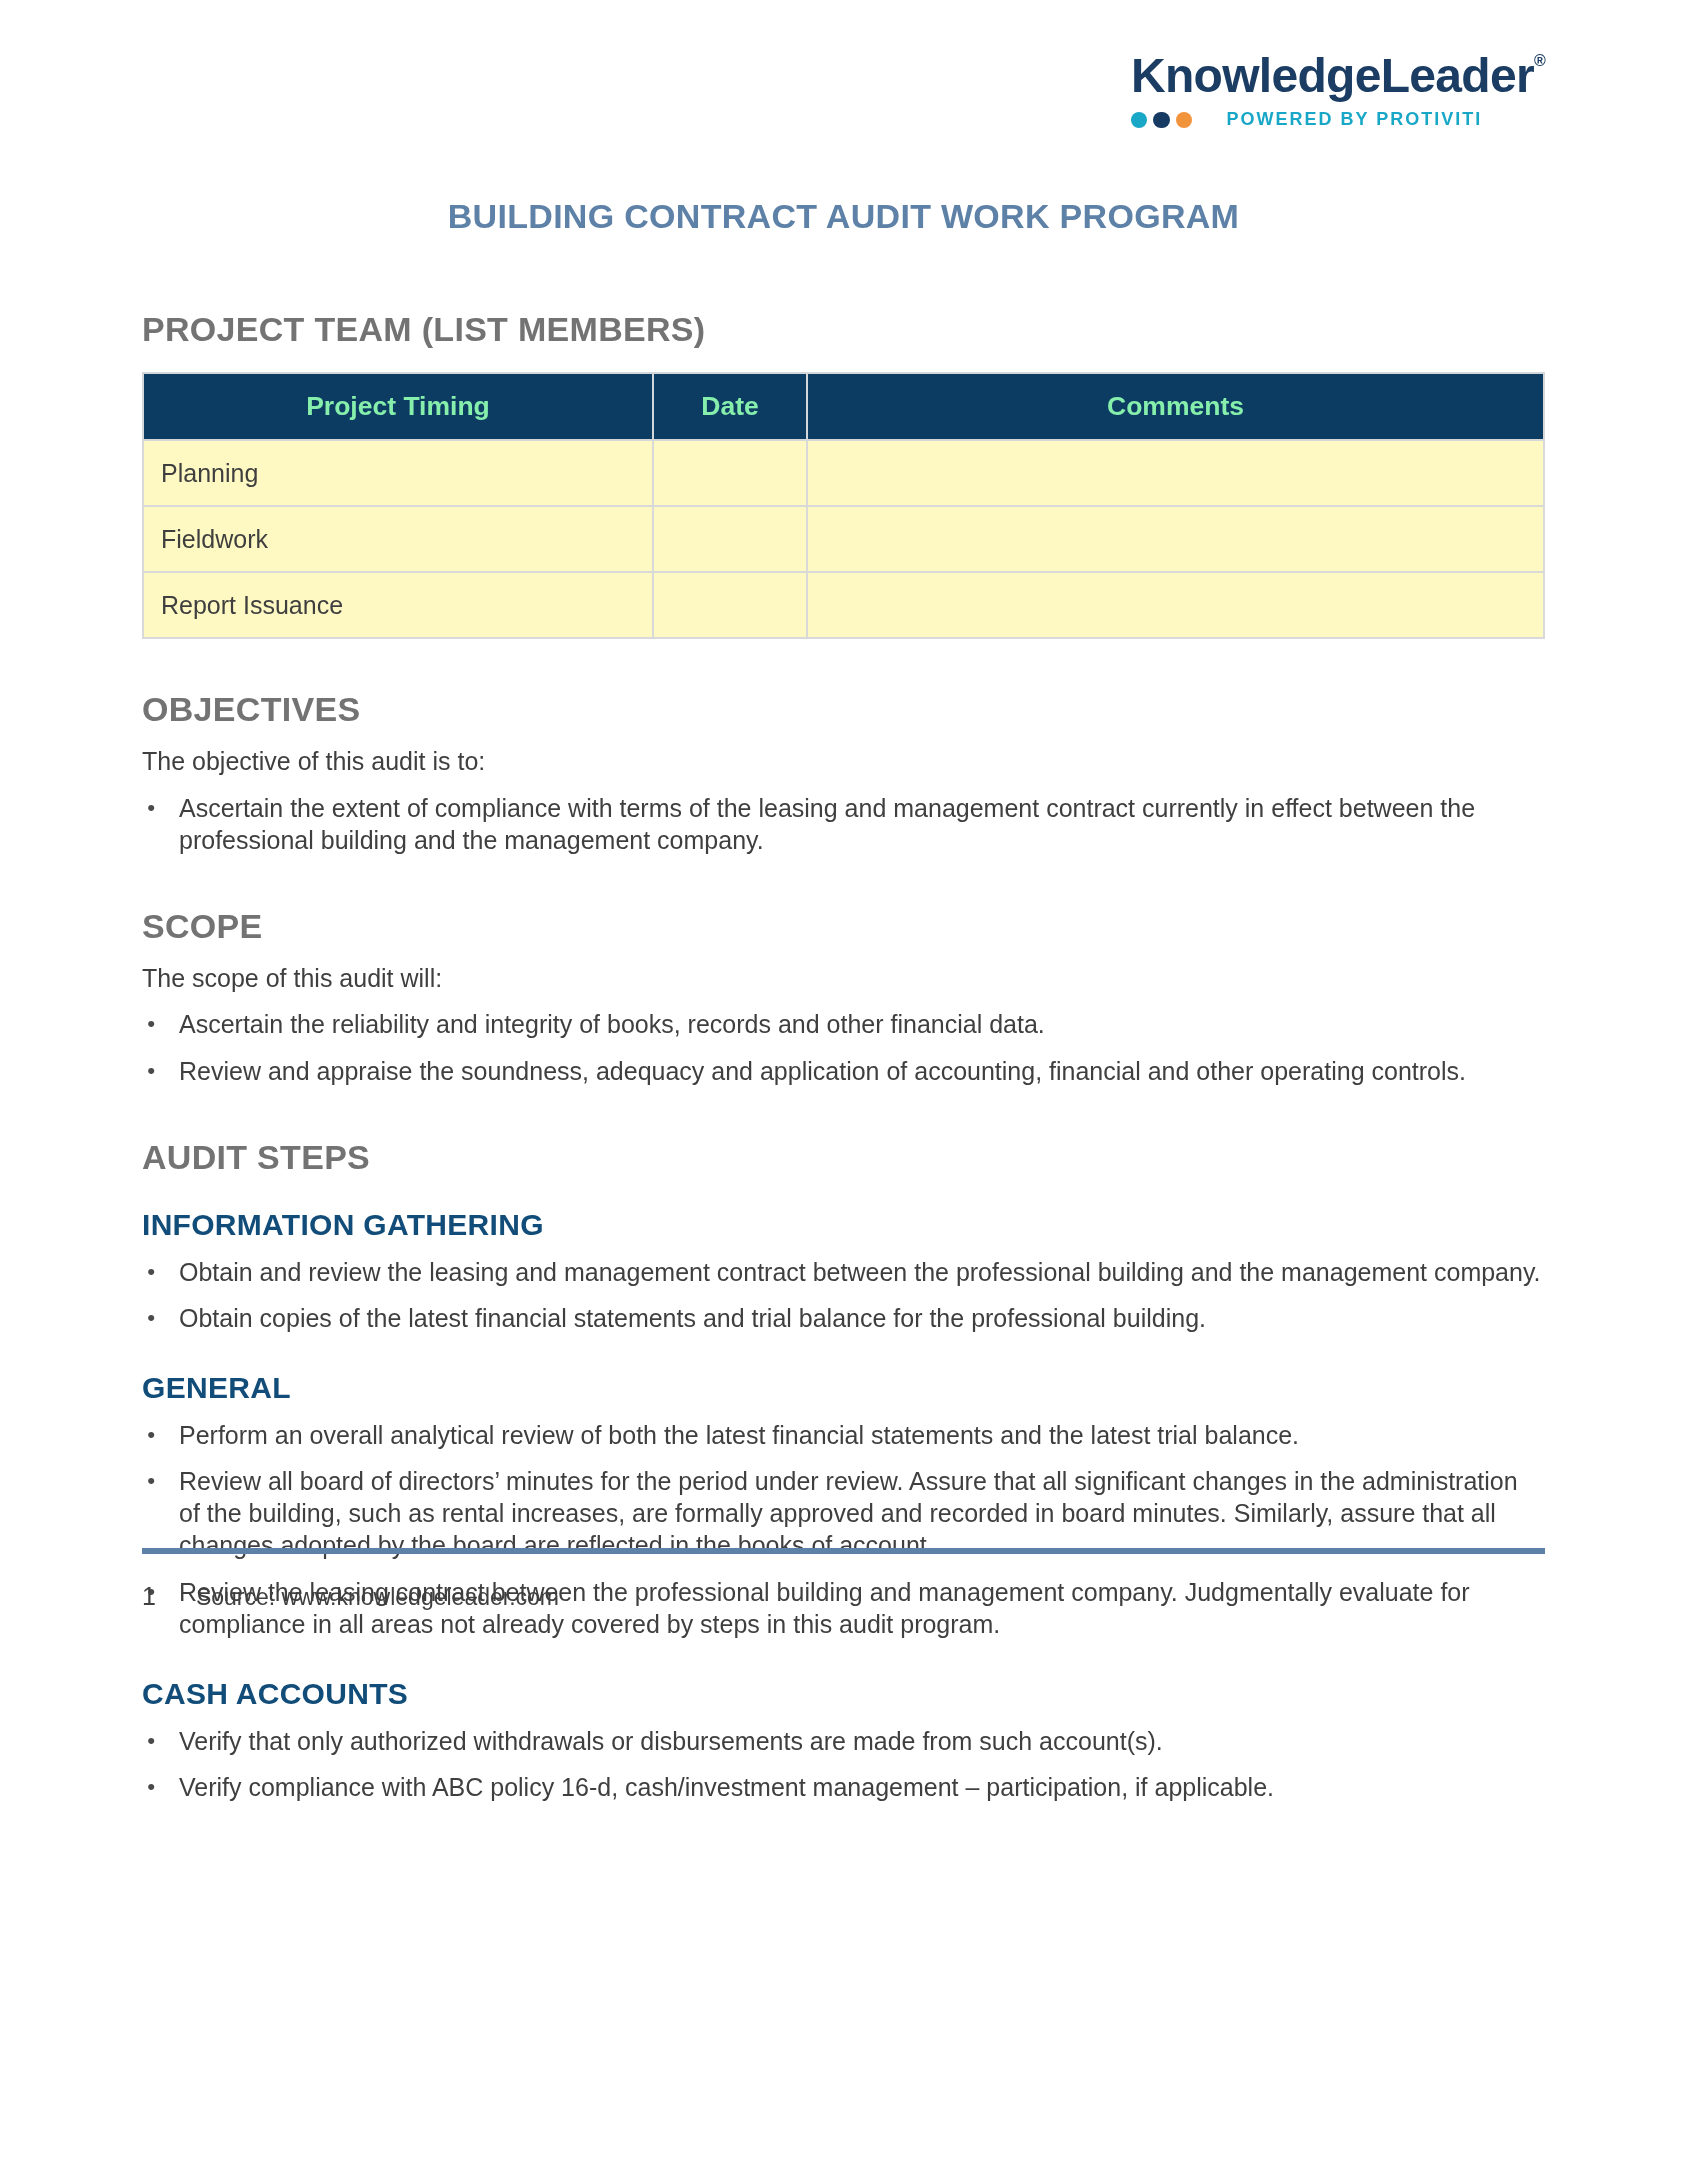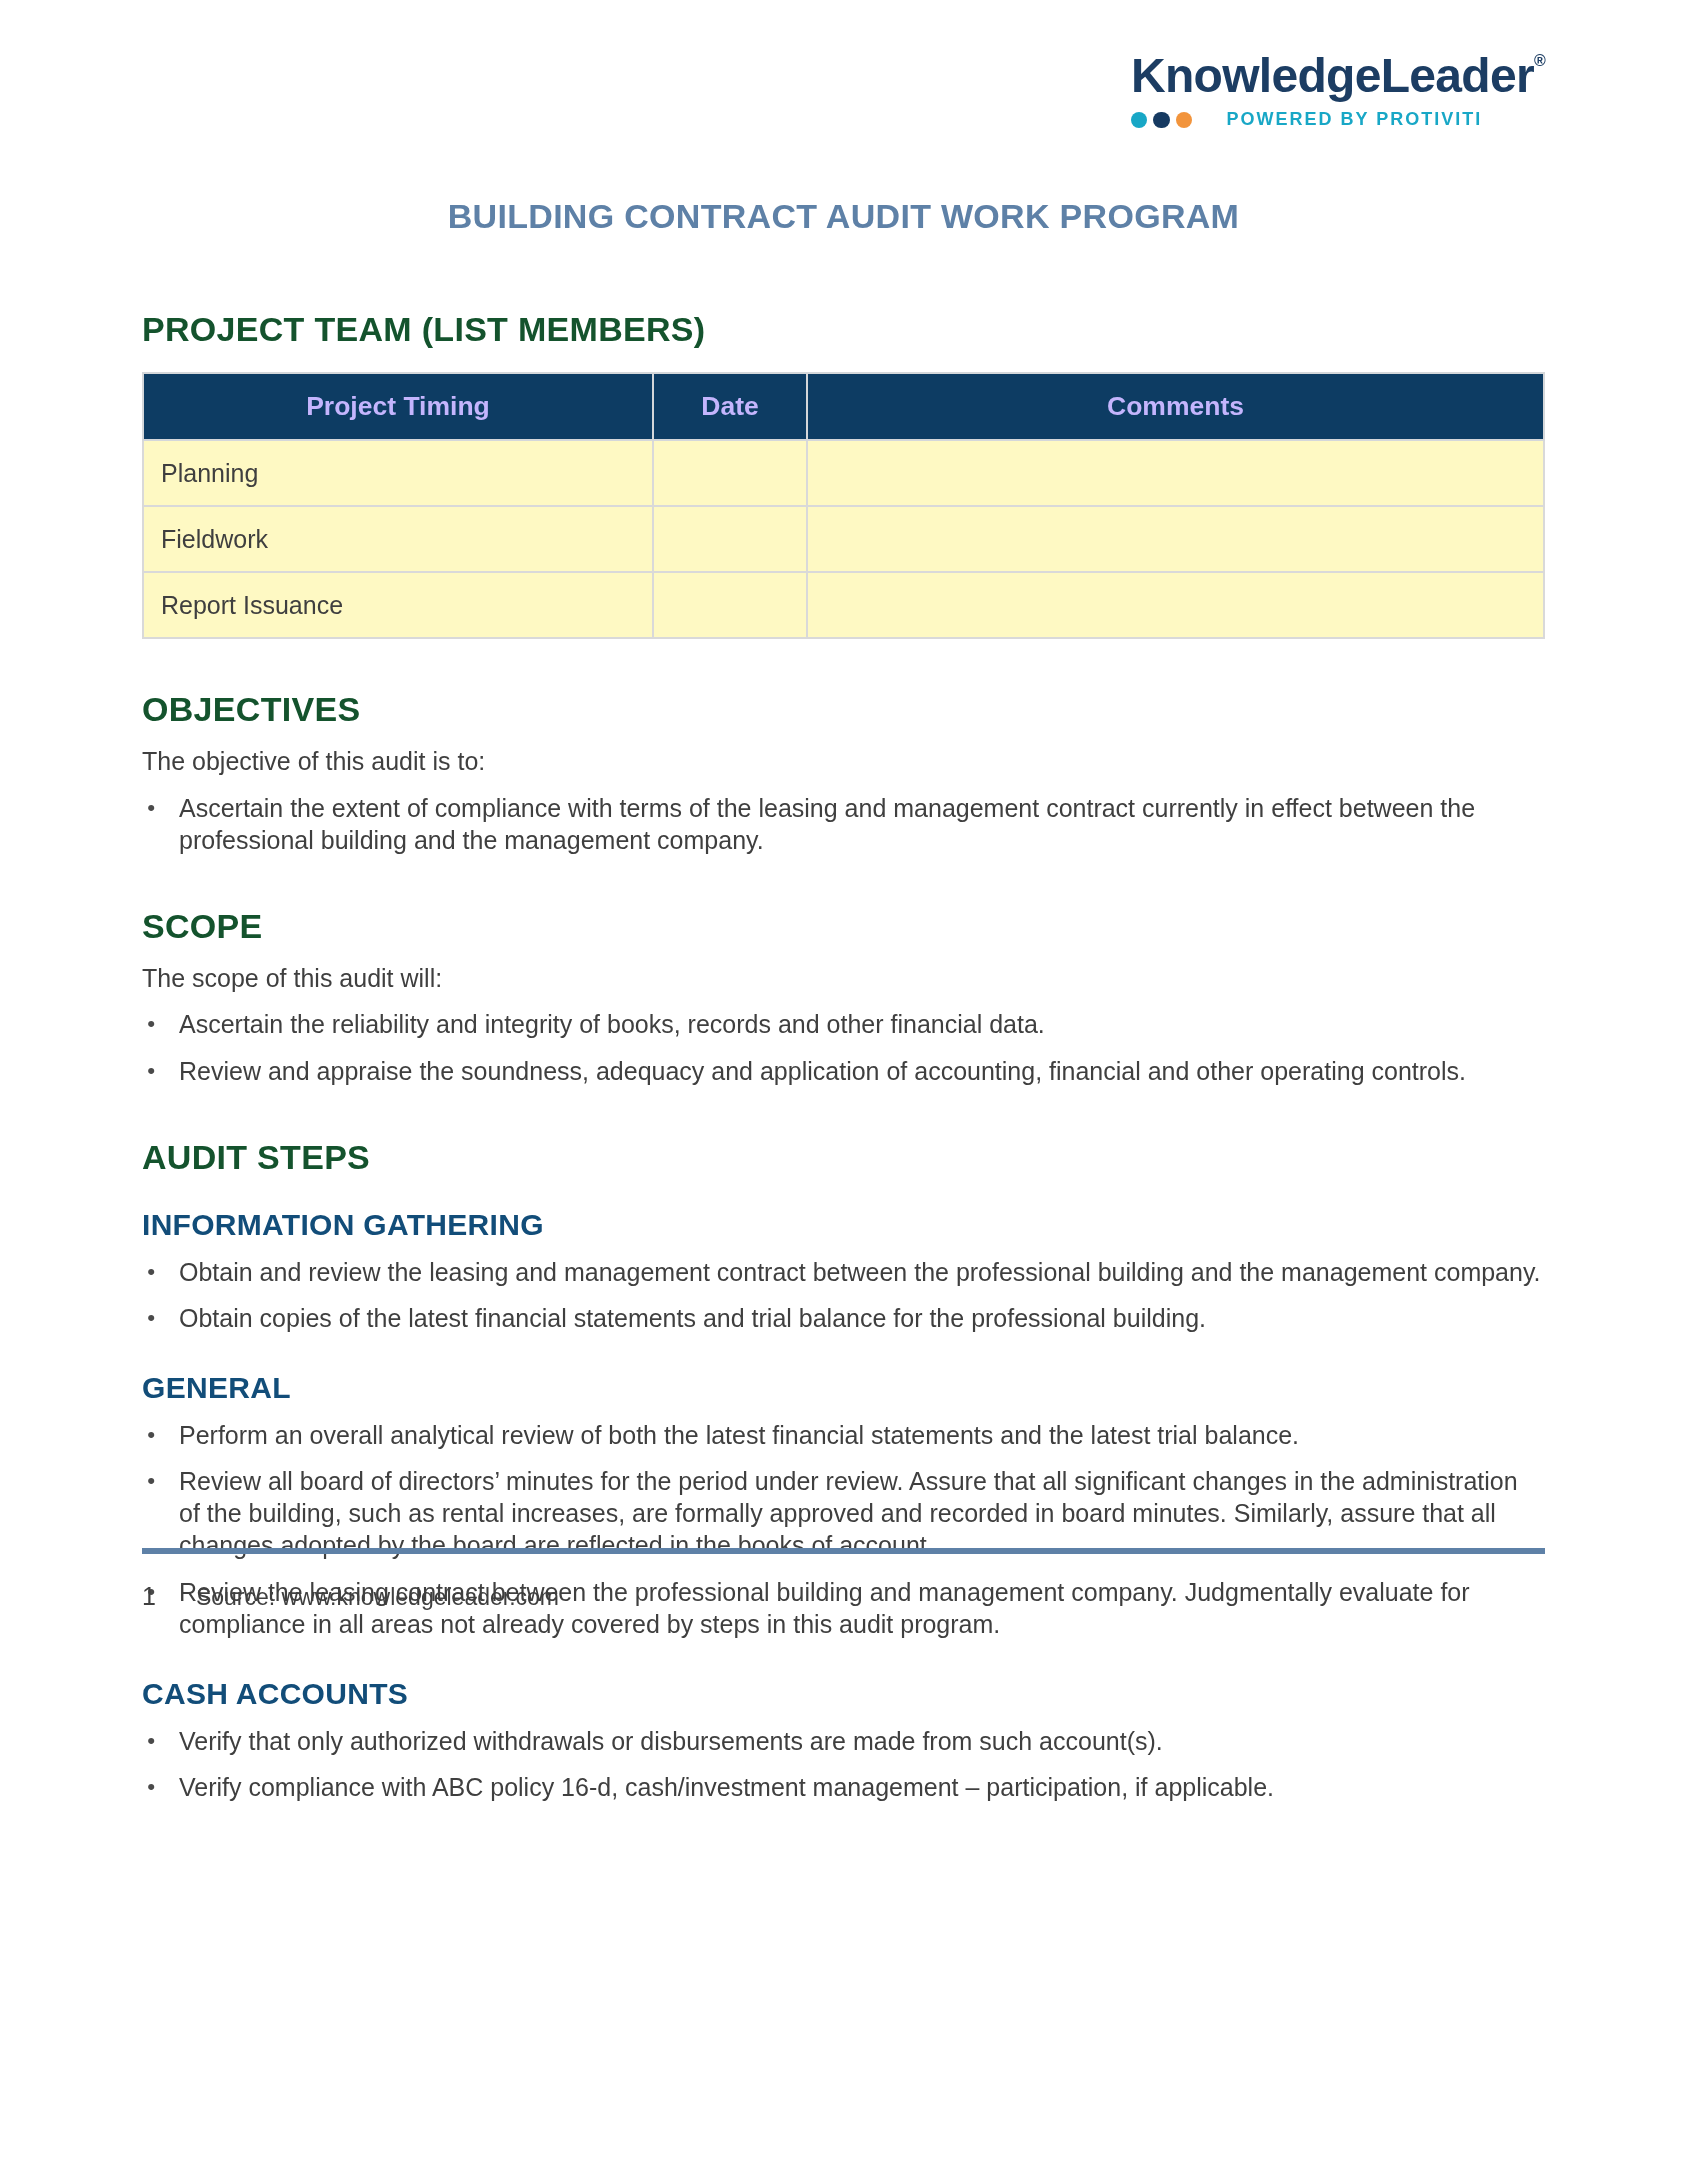--- a/index.html
+++ b/index.html
@@ -78,21 +78,21 @@
     line-height: 52px;
     font-weight: bold;
     color: #5e81a7;
     letter-spacing: 0.3px;
   }
   h2.section-heading {
     margin: 52px 0 0 0;
     font-size: 34px;
     line-height: 37px;
     font-weight: bold;
-    color: #14532d;
+    color: #737373;
     letter-spacing: 0.3px;
   }
   h2.first-heading { margin-top: 69px; }
   h3.sub-heading {
     margin: 33px 0 0 0;
     font-size: 30px;
     line-height: 32px;
     font-weight: bold;
     color: #124d79;
     letter-spacing: 0.3px;
@@ -128,21 +128,21 @@
 
   
   table.timing-table {
     width: 100%;
     border-collapse: collapse;
     margin-top: 24px;
     table-layout: fixed;
   }
   table.timing-table th {
     background: #0d3c63;
-    color: #c4b5fd;
+    color: #86efac;
     font-size: 26.5px;
     font-weight: bold;
     text-align: center;
     padding: 17px 0;
     border: 2.6px solid #d4d7da;
     margin-left: 12px;
   }
   table.timing-table td {
     height: 64px;
     font-size: 25px;

